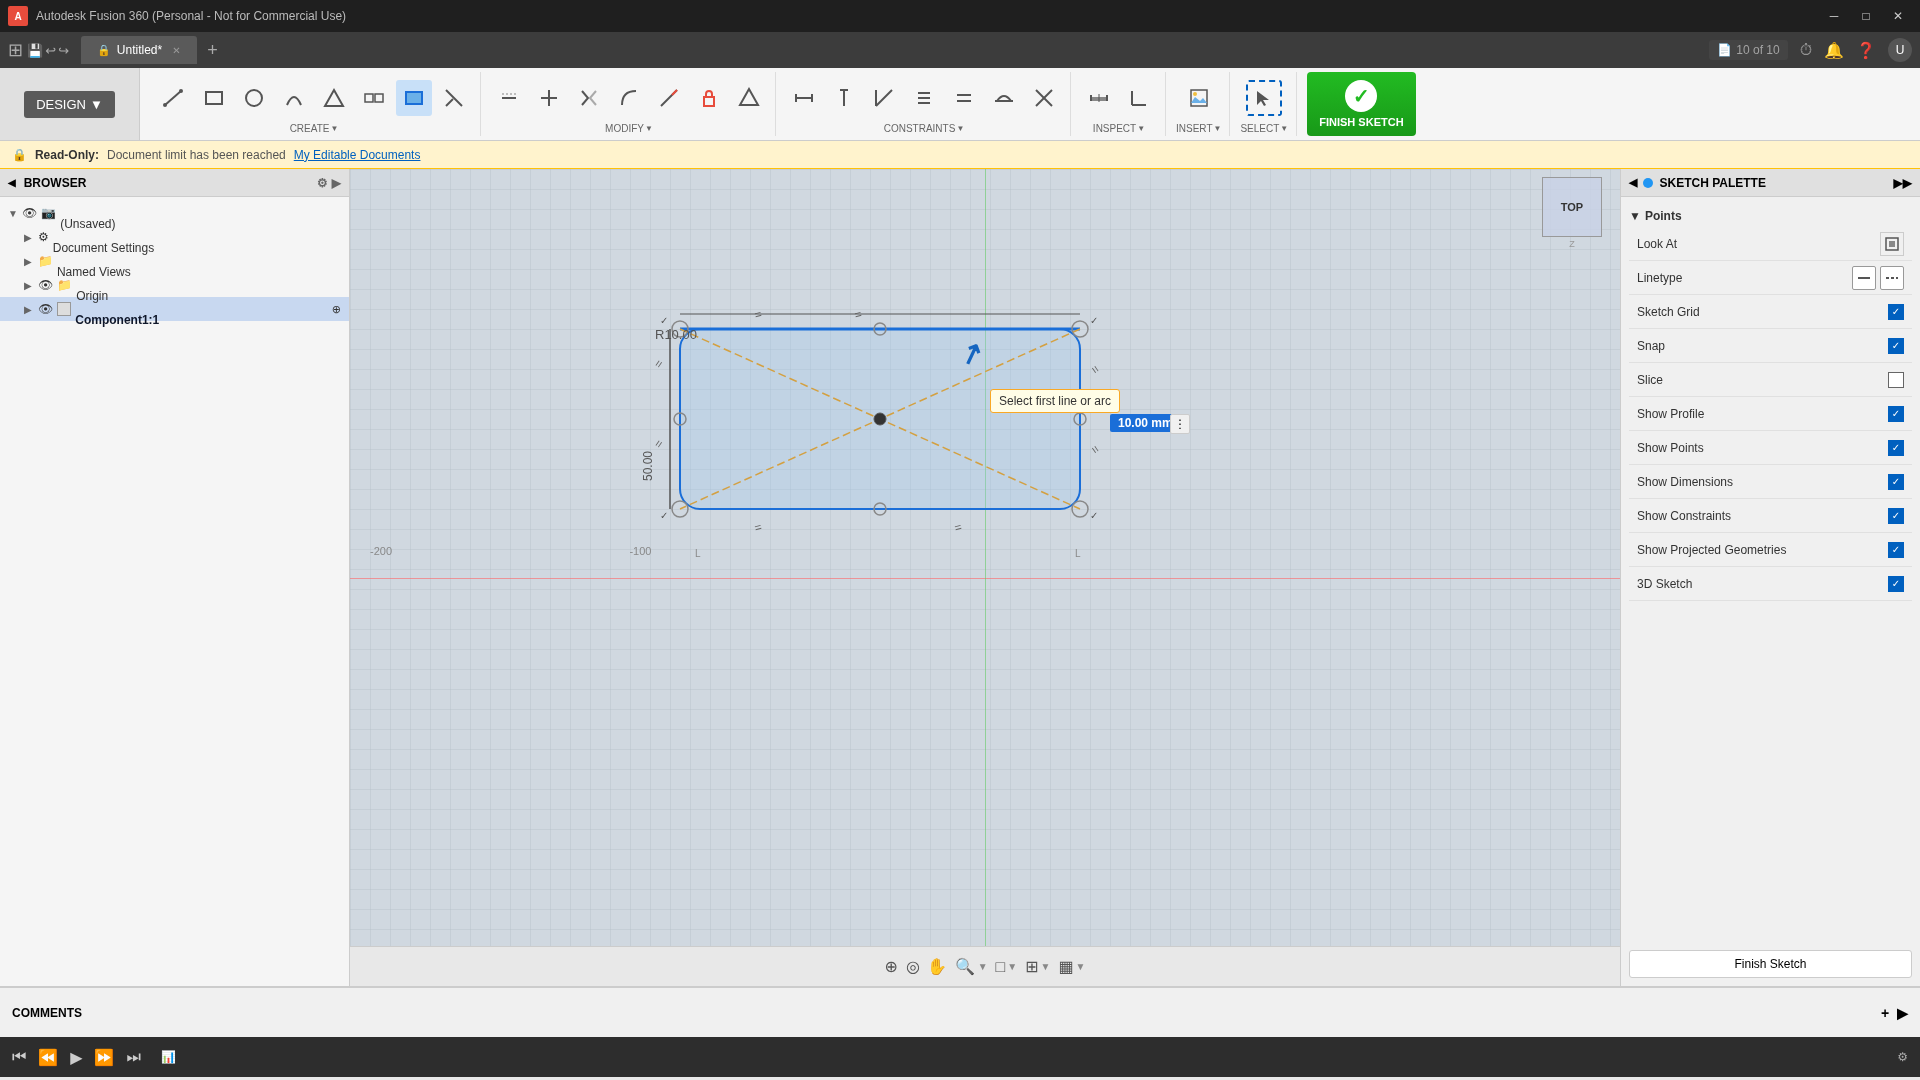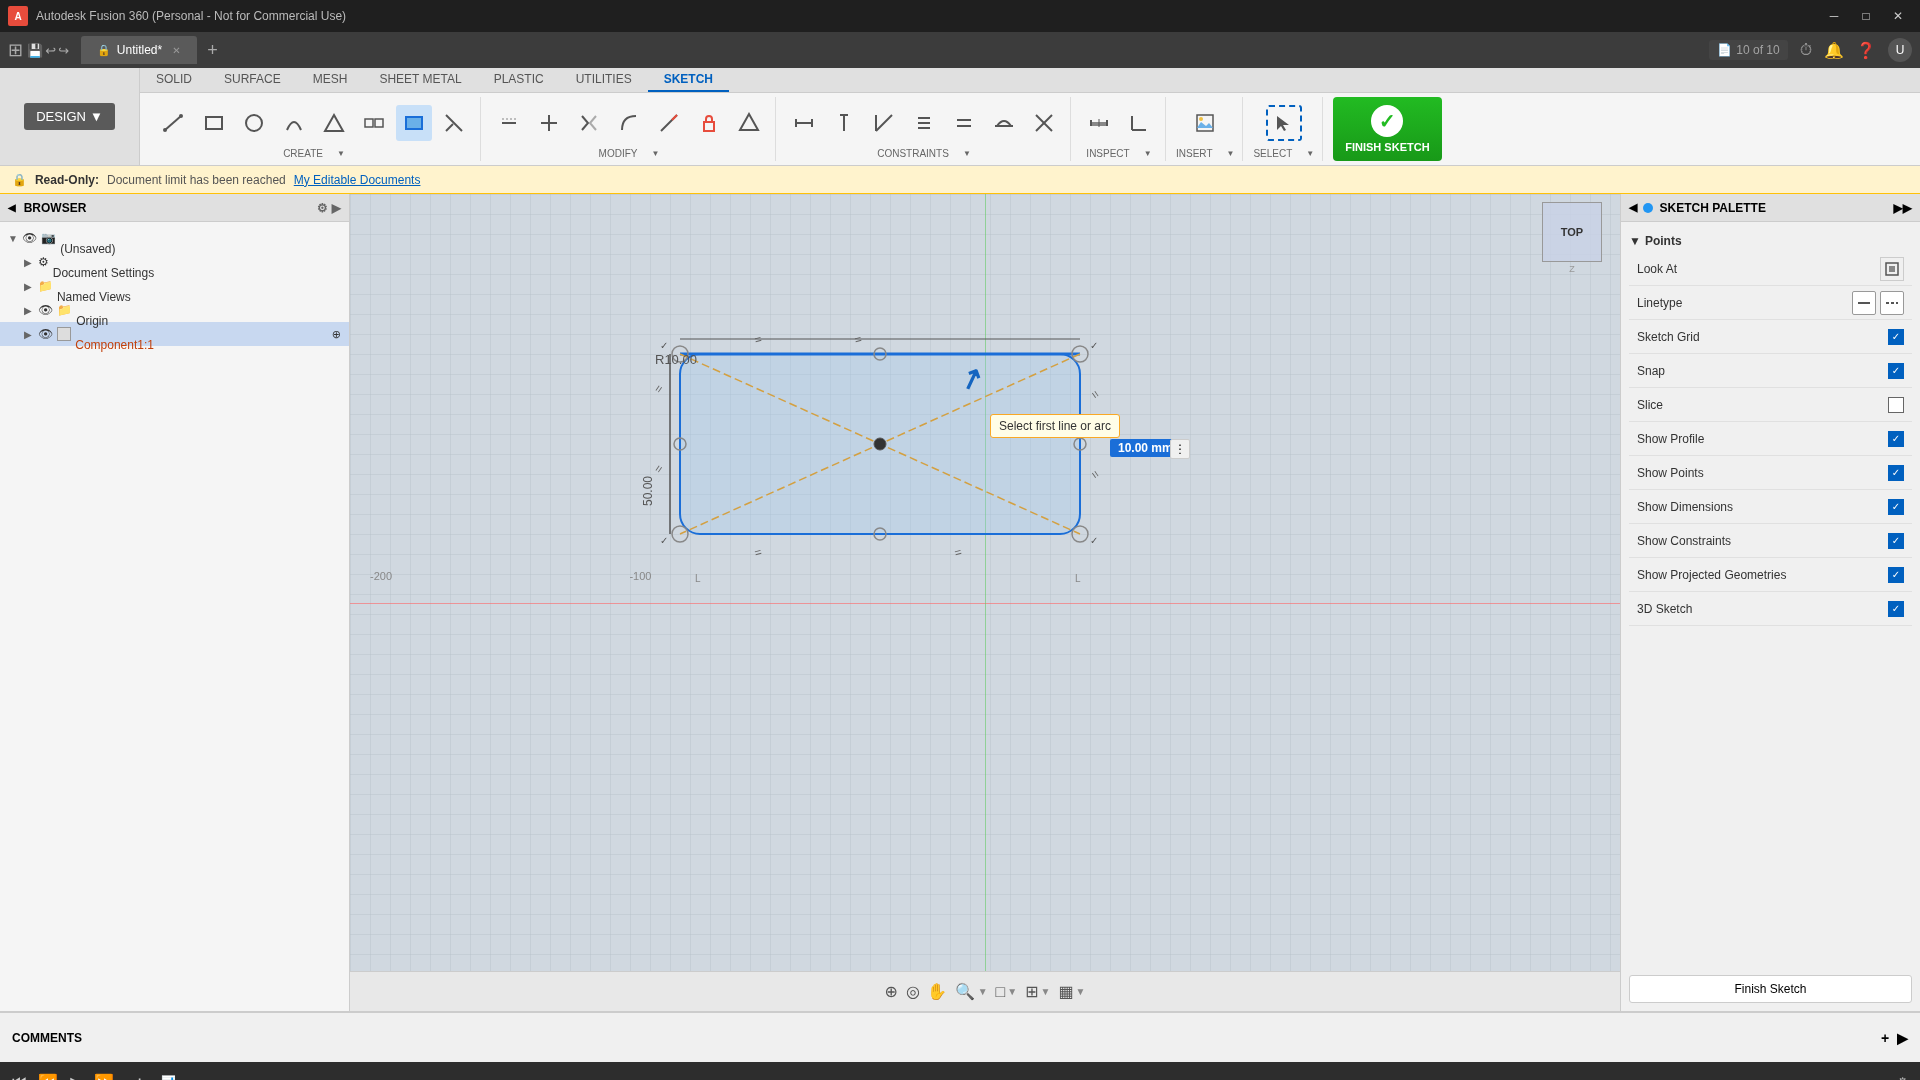--- a/index.html
+++ b/index.html
@@ -58,21 +58,21 @@
     #ribbon-content {
       display: flex; align-items: center; padding: 4px 8px; gap: 2px; height: 72px;
       background: #f5f5f5;
     }
 
     .ribbon-group {
       display: flex; flex-direction: column; align-items: center; border-right: 1px solid #ddd;
       padding: 2px 8px; height: 64px;
     }
     .ribbon-group-icons { display:flex; gap: 4px; flex: 1; align-items: center; }
-    .ribbon-group-label { font-size: 10px; color: #666; margin-top: 2px; display:flex;align-items:center;gap:14px; }
+    .ribbon-group-label { font-size: 10px; color: #666; margin-top: 2px; display:flex;align-items:center;gap:1px; }
 
     .r-icon {
       width: 36px; height: 36px; display:flex;align-items:center;justify-content:center;
       cursor: pointer; border-radius: 3px; flex-direction:column; font-size: 9px; color: #444;
     }
     .r-icon.active { background: #c8e0f8; }
     .r-icon svg { width: 22px; height: 22px; }
 
     .finish-sketch-btn {
       background: linear-gradient(180deg, #22bb22, #189918);
@@ -290,29 +290,20 @@
 <div id="ribbon">
 
   <div id="design-panel">
     <div id="design-btn">
       <span>DESIGN</span>
       <span>▼</span>
     </div>
   </div>
 
   <div id="ribbon-tabs">
-    <div id="ribbon-tab-labels">
-      <div class="rtab">SOLID</div>
-      <div class="rtab">SURFACE</div>
-      <div class="rtab">MESH</div>
-      <div class="rtab">SHEET METAL</div>
-      <div class="rtab">PLASTIC</div>
-      <div class="rtab">UTILITIES</div>
-      <div class="rtab active">SKETCH</div>
-    </div>
 
     <div id="ribbon-content">
 
       <div class="ribbon-group">
         <div class="ribbon-group-icons">
 
           <div class="r-icon" title="Line">
             <svg viewBox="0 0 22 22">
                 <line x1="2" y1="18" x2="18" y2="4" stroke="#555" stroke-width="2"></line>
                 <circle cx="2" cy="18" r="2" fill="#555"></circle>
@@ -583,21 +574,21 @@
         <span style="margin-right:4px;font-size:12px;">👁</span>
         <span style="margin-right:4px;font-size:12px;">📁</span>
         <span class="tree-label">Origin</span>
       </div>
 
       <div class="tree-item selected">
         <span class="tree-indent"></span>
         <span class="tree-arrow">▶</span>
         <span style="margin-right:4px;font-size:12px;">👁</span>
         <span style="margin-right:4px;background:#ddd;border:1px solid #999;width:14px;height:14px;display:inline-block;"></span>
-        <span class="tree-label" style="color:#c2410c;font-weight:400;">Component1:1</span>
+        <span class="tree-label" style="color:#0f172a;font-weight:700;">Component1:1</span>
         <span style="font-size:11px;cursor:pointer;">⊕</span>
       </div>
     </div>
   </div>
 
   <div id="canvas-area">
 
     <div id="canvas-grid-major-h"></div>
     <div id="canvas-grid-major-v"></div>
 

